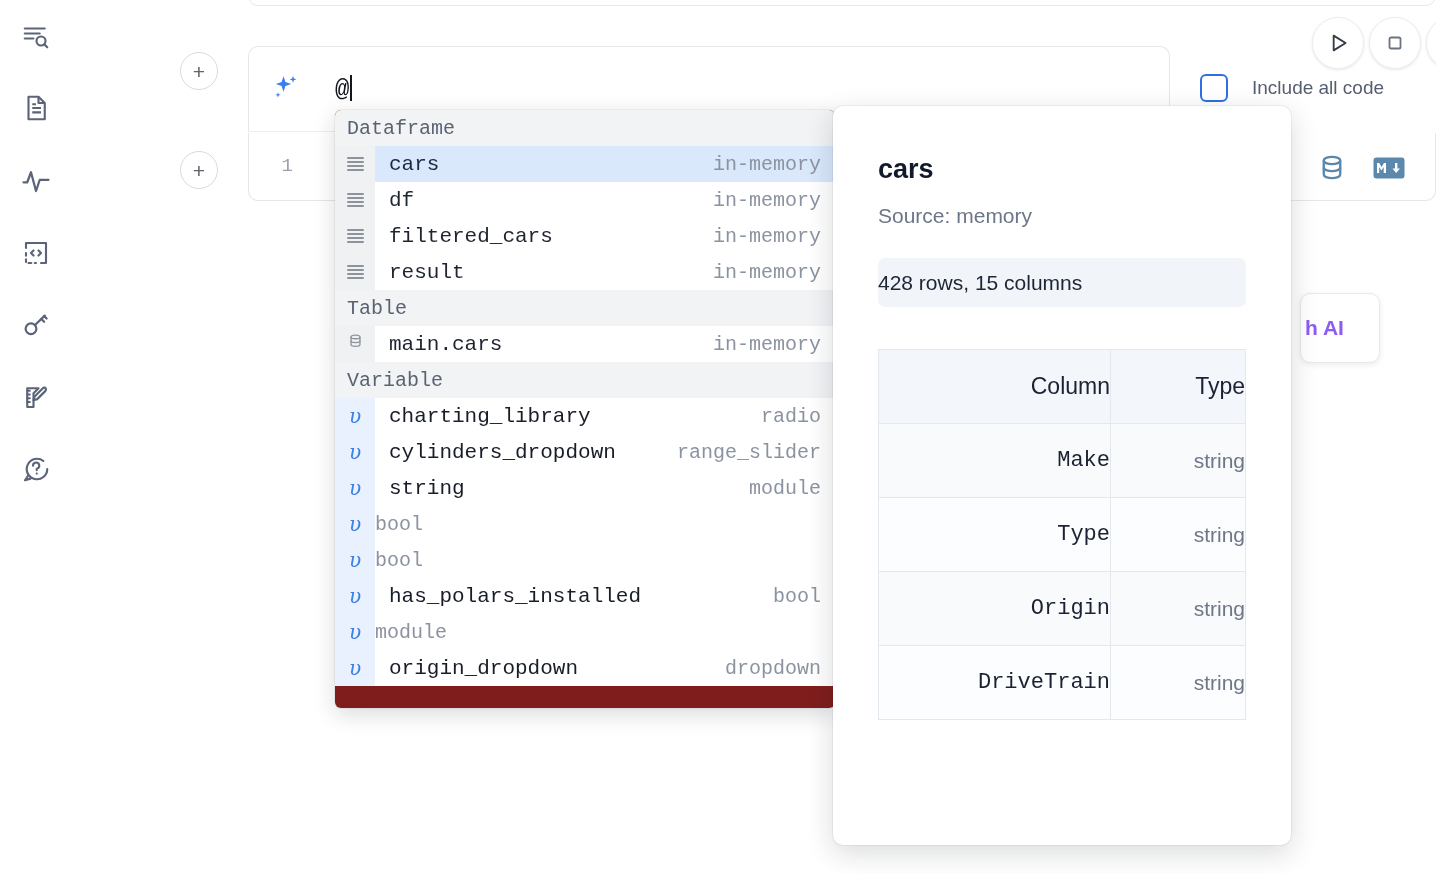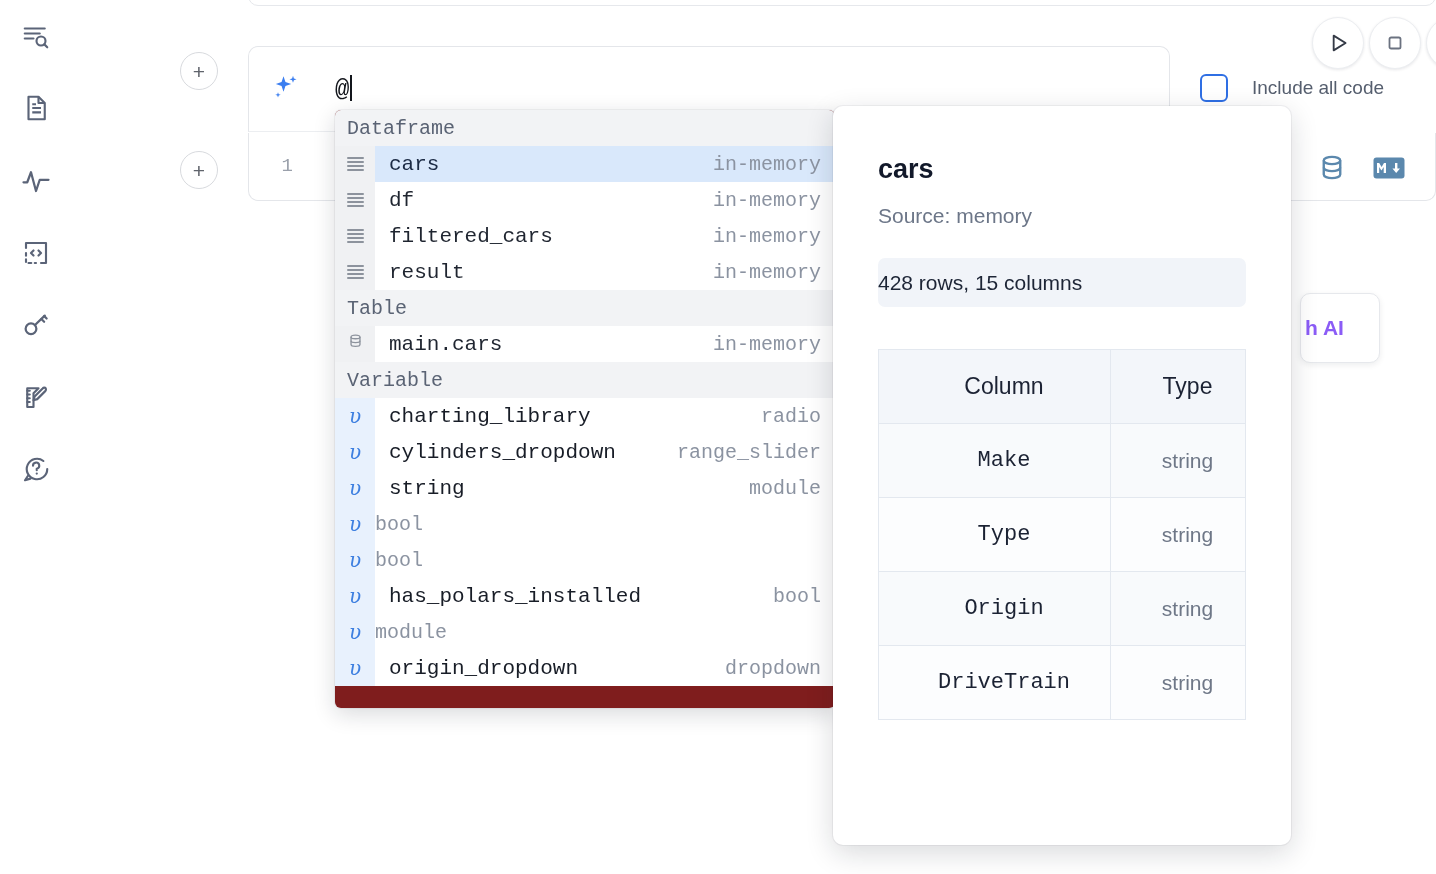--- a/index.html
+++ b/index.html
@@ -140,21 +140,21 @@
   }
   .d-title { position: absolute; left: 45px; top: 48px; font-size: 27px; font-weight: 700; color: #12192a; }
   .d-source { position: absolute; left: 45px; top: 98px; font-size: 21px; color: #6c7688; }
   .d-pill {
     position: absolute; left: 45px; top: 152px; width: 368px; height: 49px;
     background: #f1f4f9; border-radius: 7px; display: flex; align-items: center;
     font-size: 21px; color: #1d2536;
   }
   .d-table { position: absolute; left: 45px; top: 243px; width: 368px; border-collapse: collapse; }
   .d-table th, .d-table td {
-    border: 1px solid #e3e8ef; height: 74px; text-align: center; padding-left: 19px;
+    border: 1px solid #e3e8ef; height: 74px; text-align: right; padding-left: 19px;
     font-weight: 400;
   }
   .d-table th { background: #f3f6fa; font-size: 23px; color: #1b2233; }
   .d-table th:first-child { width: 232px; }
   .d-table td.colname { font-family: "Liberation Mono", monospace; font-size: 22px; color: #1b2233; background: #fcfdfe; }
   .d-table td.coltype { font-size: 21px; color: #6e7787; background: #fcfdfe; }
   .d-table tr:nth-child(odd) td { background: #f8fafc; }
 </style>
 </head>
 <body>

